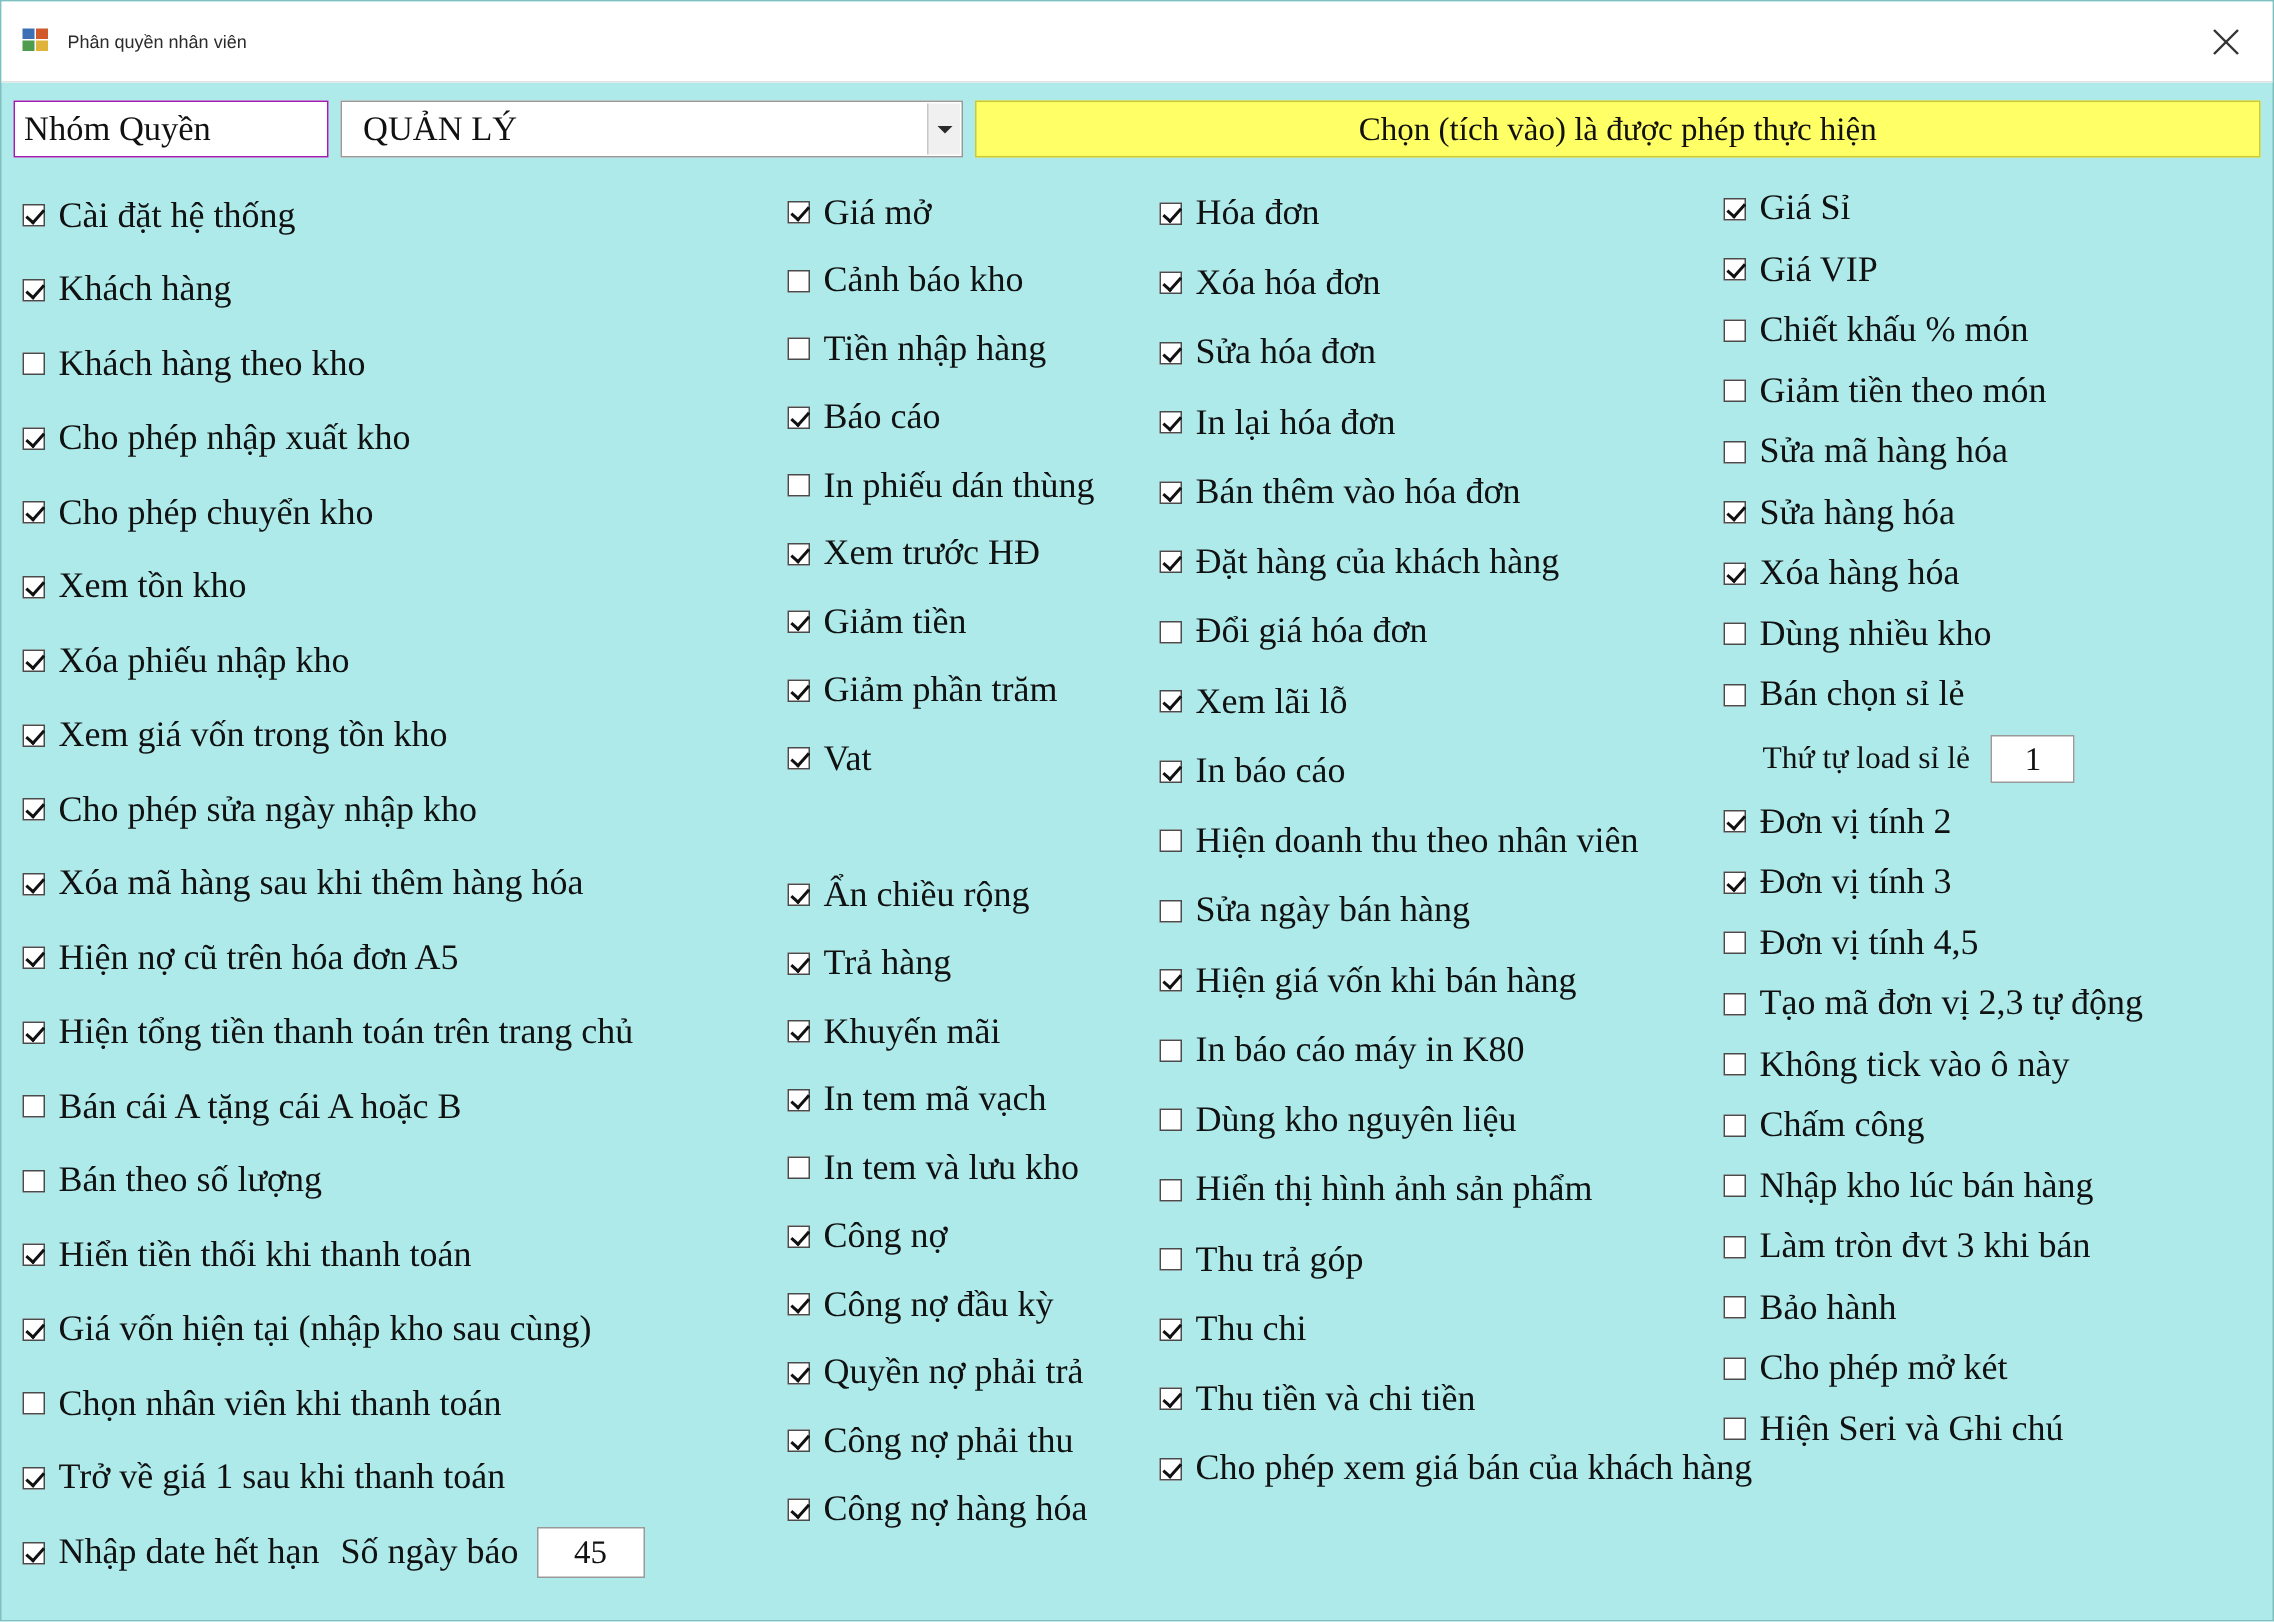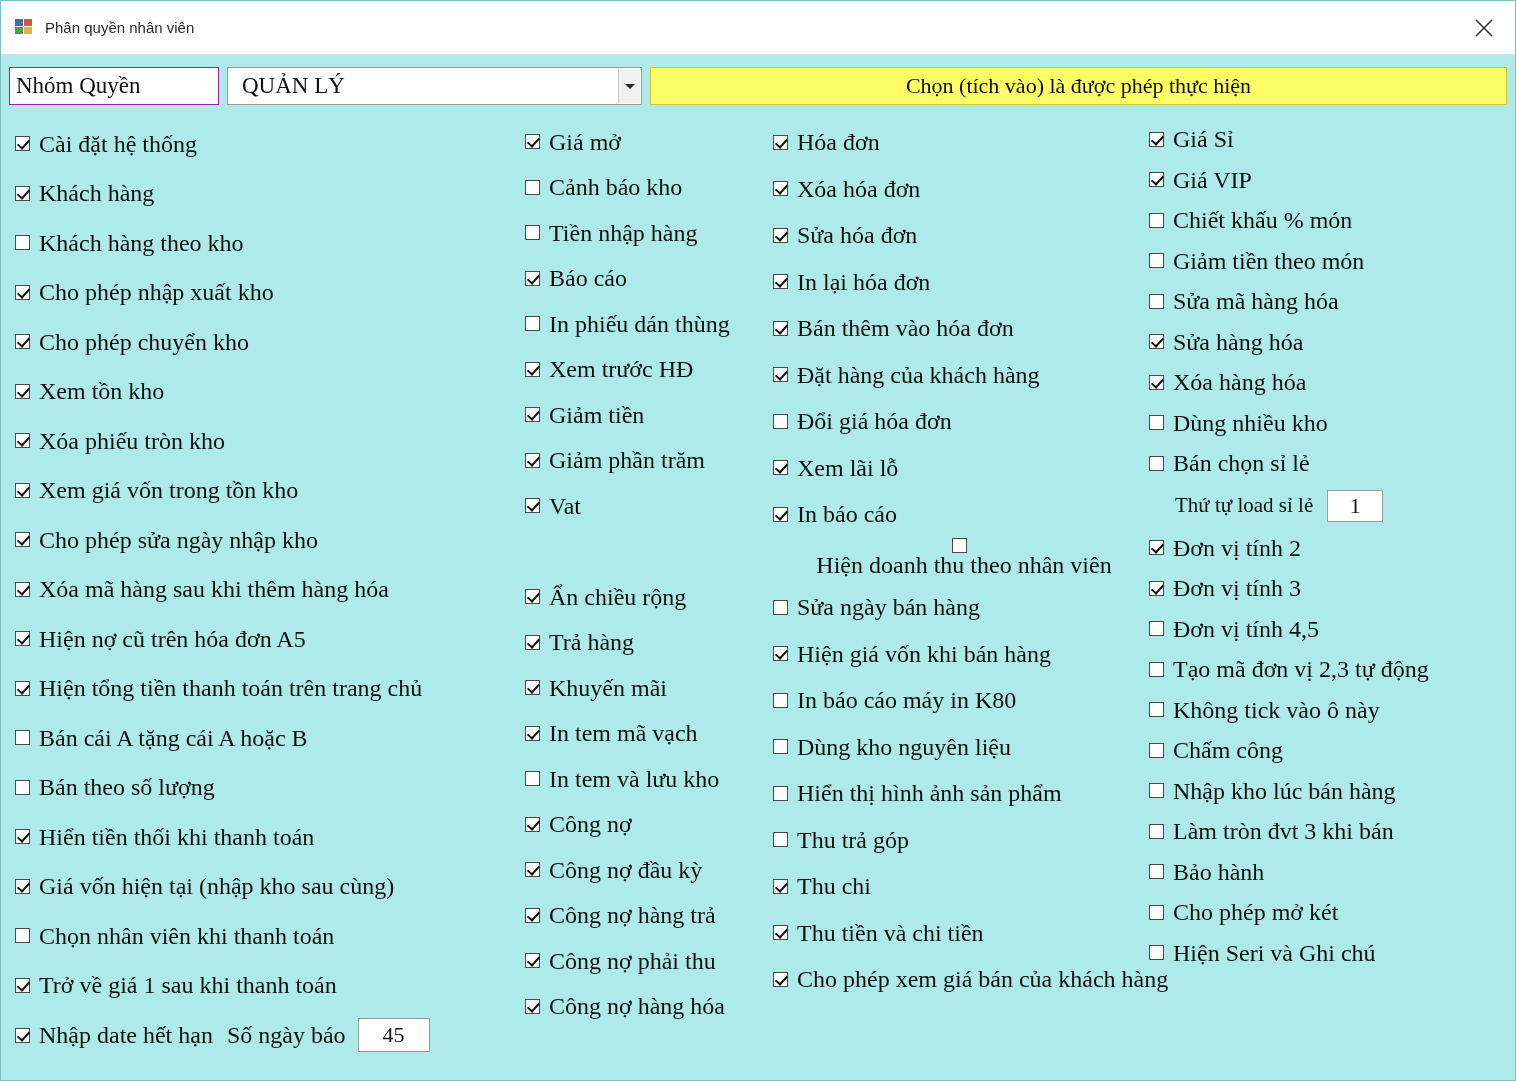--- a/index.html
+++ b/index.html
@@ -33,21 +33,21 @@
   }
   .title-icon .sq {
     position: absolute; width: 8px; height: 7px;
   }
   .title-icon .s1 { left:0; top:0; background:#3d6fb5; }
   .title-icon .s2 { left:9px; top:0; background:#d05a2a; }
   .title-icon .s3 { left:0; top:8px; background:#4f9c4f; }
   .title-icon .s4 { left:9px; top:8px; background:#e0b33a; }
   .title-text {
     font-family: "Liberation Sans", sans-serif;
-    font-size: 15px;
+    font-size: 12px;
     color: #2b2b2b;
   }
   .titlebar-spacer { flex: 1 1 auto; }
   .close-btn {
     width: 46px; height: 40px;
     display: flex; align-items: center; justify-content: center;
     cursor: pointer;
   }
   .close-btn svg { display:block; }
 
@@ -214,21 +214,21 @@
         <div class="chk" style="height: 49.5px;">
           <span class="box checked"></span>
           <span class="lbl">Cho phép chuyển kho</span>
         </div>
         <div class="chk" style="height: 49.5px;">
           <span class="box checked"></span>
           <span class="lbl">Xem tồn kho</span>
         </div>
         <div class="chk" style="height: 49.5px;">
           <span class="box checked"></span>
-          <span class="lbl">Xóa phiếu tròn kho</span>
+          <span class="lbl">Xóa phiếu nhập kho</span>
         </div>
         <div class="chk" style="height: 49.5px;">
           <span class="box checked"></span>
           <span class="lbl">Xem giá vốn trong tồn kho</span>
         </div>
         <div class="chk" style="height: 49.5px;">
           <span class="box checked"></span>
           <span class="lbl">Cho phép sửa ngày nhập kho</span>
         </div>
         <div class="chk" style="height: 49.5px;">
@@ -335,21 +335,21 @@
         <div class="chk" style="height: 45.5px;">
           <span class="box checked"></span>
           <span class="lbl">Công nợ</span>
         </div>
         <div class="chk" style="height: 45.5px;">
           <span class="box checked"></span>
           <span class="lbl">Công nợ đầu kỳ</span>
         </div>
         <div class="chk" style="height: 45.5px;">
           <span class="box checked"></span>
-          <span class="lbl">Công nợ hàng trả</span>
+          <span class="lbl">Quyền nợ phải trả</span>
         </div>
         <div class="chk" style="height: 45.5px;">
           <span class="box checked"></span>
           <span class="lbl">Công nợ phải thu</span>
         </div>
         <div class="chk" style="height: 45.5px;">
           <span class="box checked"></span>
           <span class="lbl">Công nợ hàng hóa</span>
         </div>
       </div>
@@ -383,21 +383,21 @@
           <span class="lbl">Đổi giá hóa đơn</span>
         </div>
         <div class="chk" style="height: 46.5px;">
           <span class="box checked"></span>
           <span class="lbl">Xem lãi lỗ</span>
         </div>
         <div class="chk" style="height: 46.5px;">
           <span class="box checked"></span>
           <span class="lbl">In báo cáo</span>
         </div>
-        <div class="chk" style="height: 46.5px; flex-direction: column;">
+        <div class="chk" style="height: 46.5px;">
           <span class="box"></span>
           <span class="lbl">Hiện doanh thu theo nhân viên</span>
         </div>
         <div class="chk" style="height: 46.5px;">
           <span class="box"></span>
           <span class="lbl">Sửa ngày bán hàng</span>
         </div>
         <div class="chk" style="height: 46.5px;">
           <span class="box checked"></span>
           <span class="lbl">Hiện giá vốn khi bán hàng</span>

